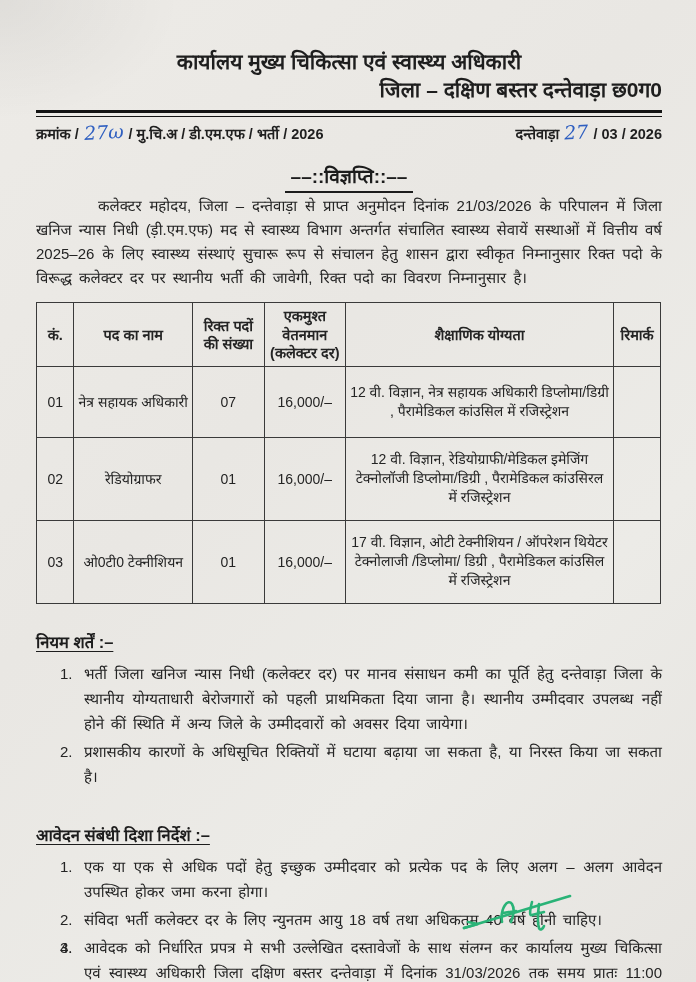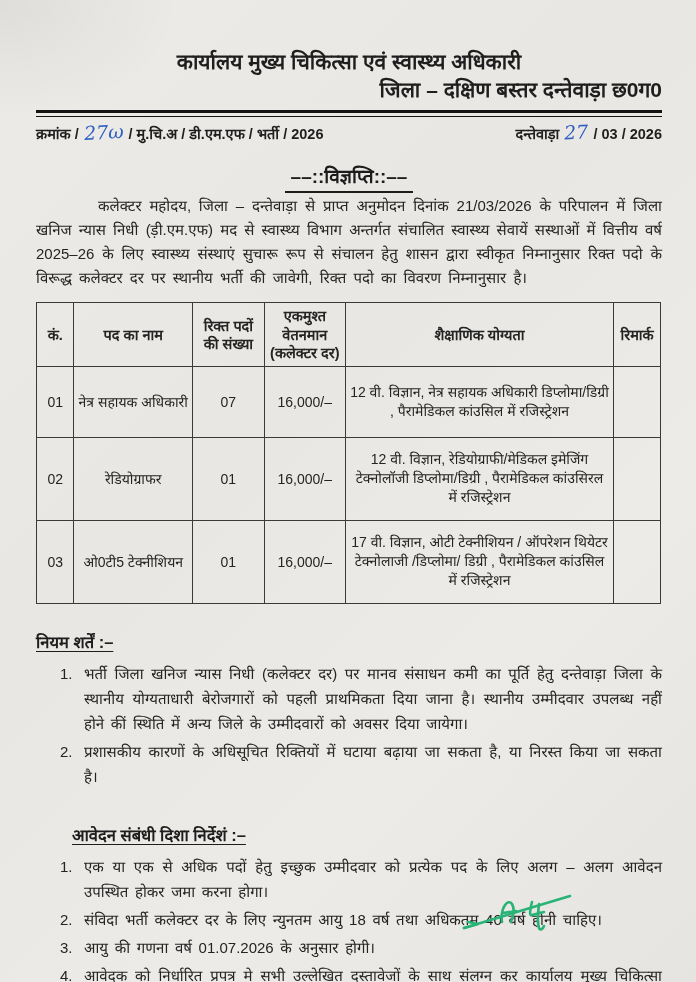--- a/index.html
+++ b/index.html
@@ -102,21 +102,21 @@
     font-size:15px;
     line-height:25px;
     text-align:justify;
     word-spacing:2.5px;
     margin-bottom:3px;
     color:#242424;
   }
   ol.nlist li .num{
     position:absolute;left:-24px;top:0;
   }
-  .gap-lg{margin-top:34px;margin-left:36px;}
+  .gap-lg{margin-top:34px;}
   .gap-list{margin-top:26px;}
   
   .sig{
     position:absolute;
     right:118px;top:884px;
     width:120px;height:60px;
   }
 </style>
 </head>
 <body>
@@ -178,21 +178,21 @@
     <tr class="r2">
       <td>02</td>
       <td class="post">रेडियोग्राफर</td>
       <td>01</td>
       <td>16,000/–</td>
       <td class="qual">12 वी. विज्ञान, रेडियोग्राफी/मेडिकल इमेजिंग टेक्नोलॉजी  डिप्लोमा/डिग्री , पैरामेडिकल कांउसिरल में रजिस्ट्रेशन</td>
       <td></td>
     </tr>
     <tr class="r3">
       <td>03</td>
-      <td class="post">ओ0टी5 टेक्नीशियन</td>
+      <td class="post">ओ0टी0 टेक्नीशियन</td>
       <td>01</td>
       <td>16,000/–</td>
       <td class="qual">17 वी. विज्ञान, ओटी टेक्नीशियन / ऑपरेशन थियेटर टेक्नोलाजी /डिप्लोमा/ डिग्री , पैरामेडिकल कांउसिल में रजिस्ट्रेशन</td>
       <td></td>
     </tr>
   </tbody>
     </table>
 
   <div class="sec-head">नियम शर्तें :–</div>
   <ol class="nlist">
@@ -211,21 +211,20 @@
     <li>
       <span class="num">1.</span>
       <span>एक या एक से अधिक पदों हेतु इच्छुक उम्मीदवार को प्रत्येक पद के लिए अलग – अलग आवेदन उपस्थित होकर जमा करना होगा।</span>
     </li>
     <li>
       <span class="num">2.</span>
       <span>संविदा भर्ती कलेक्टर दर के लिए न्युनतम आयु 18 वर्ष तथा अधिकतम 40 वर्ष होनी चाहिए।</span>
     </li>
     <li>
       <span class="num">3.</span>
-      <span>आयु की गणना वर्ष 01.07.2026 के अनुसार होगी।</span>
     </li>
     <li>
       <span class="num">4.</span>
       <span>आवेदक को निर्धारित प्रपत्र मे सभी उल्लेखित दस्तावेजों के साथ संलग्न कर कार्यालय मुख्य चिकित्सा एवं स्वास्थ्य अधिकारी जिला दक्षिण बस्तर दन्तेवाड़ा में दिनांक 31/03/2026 तक समय प्रातः  11:00 बजे से सायं 5:30 तक प्राप्त किये जावेगे।</span>
     </li>
   </ol>
 
   <svg class="sig" viewBox="0 0 120 60">
     <g fill="none" stroke="#2ab377" stroke-width="2.6" stroke-linecap="round">
       <path d="M6,44 L112,12"></path>

